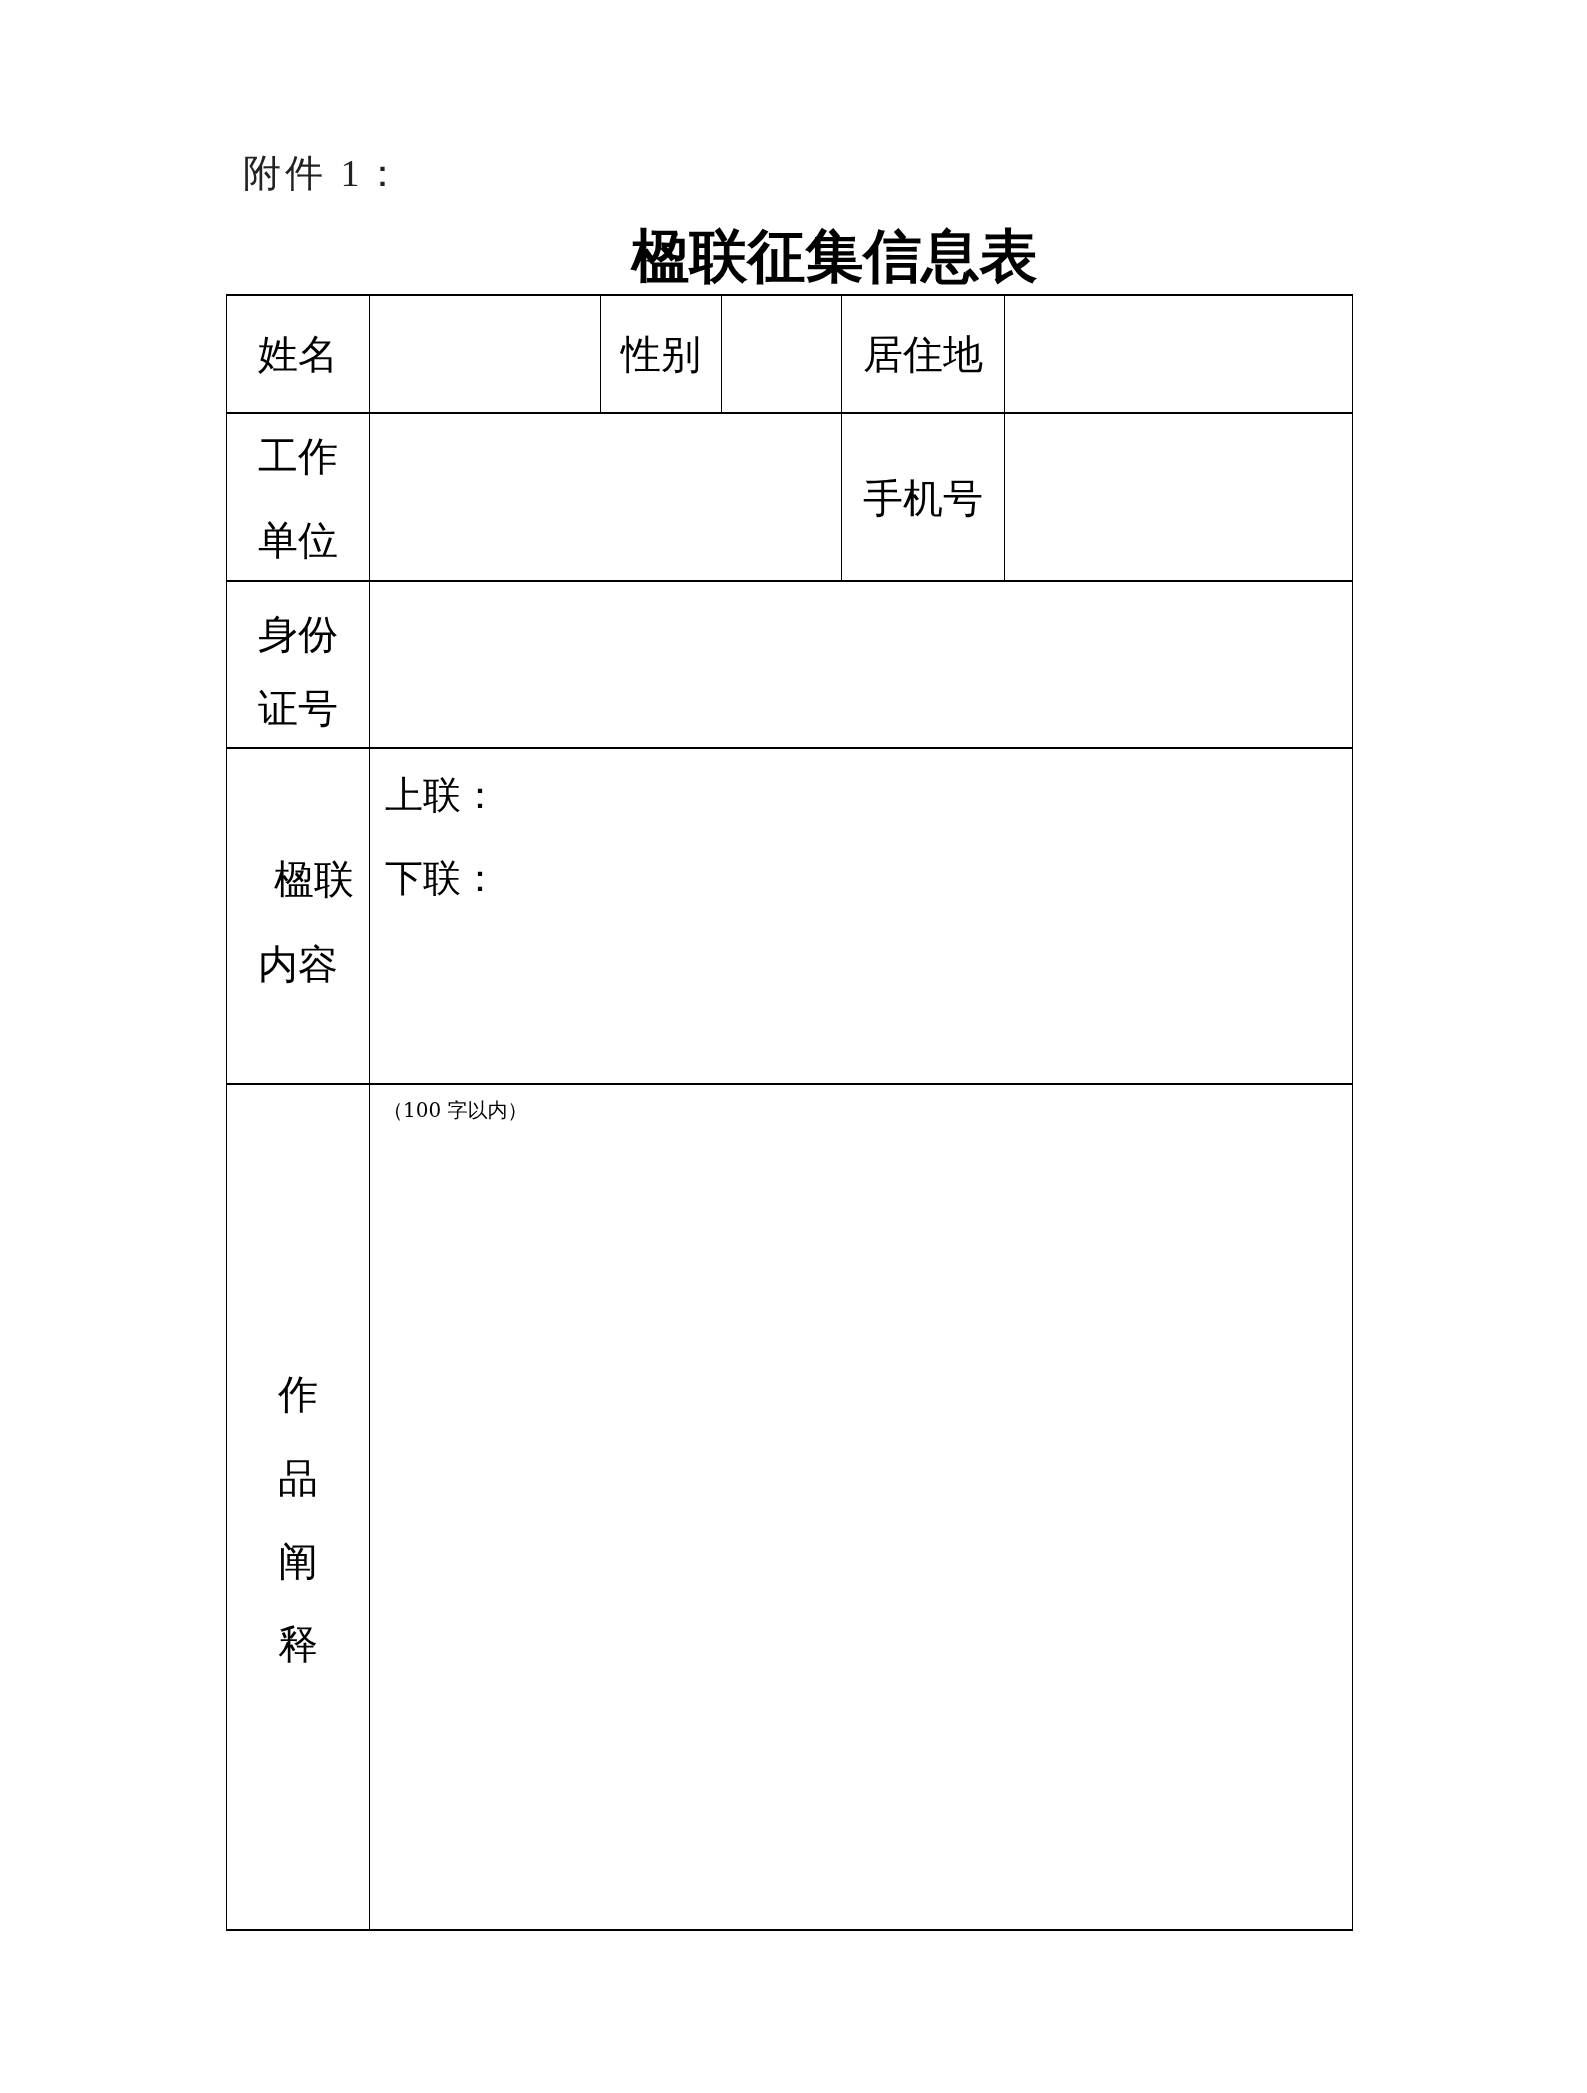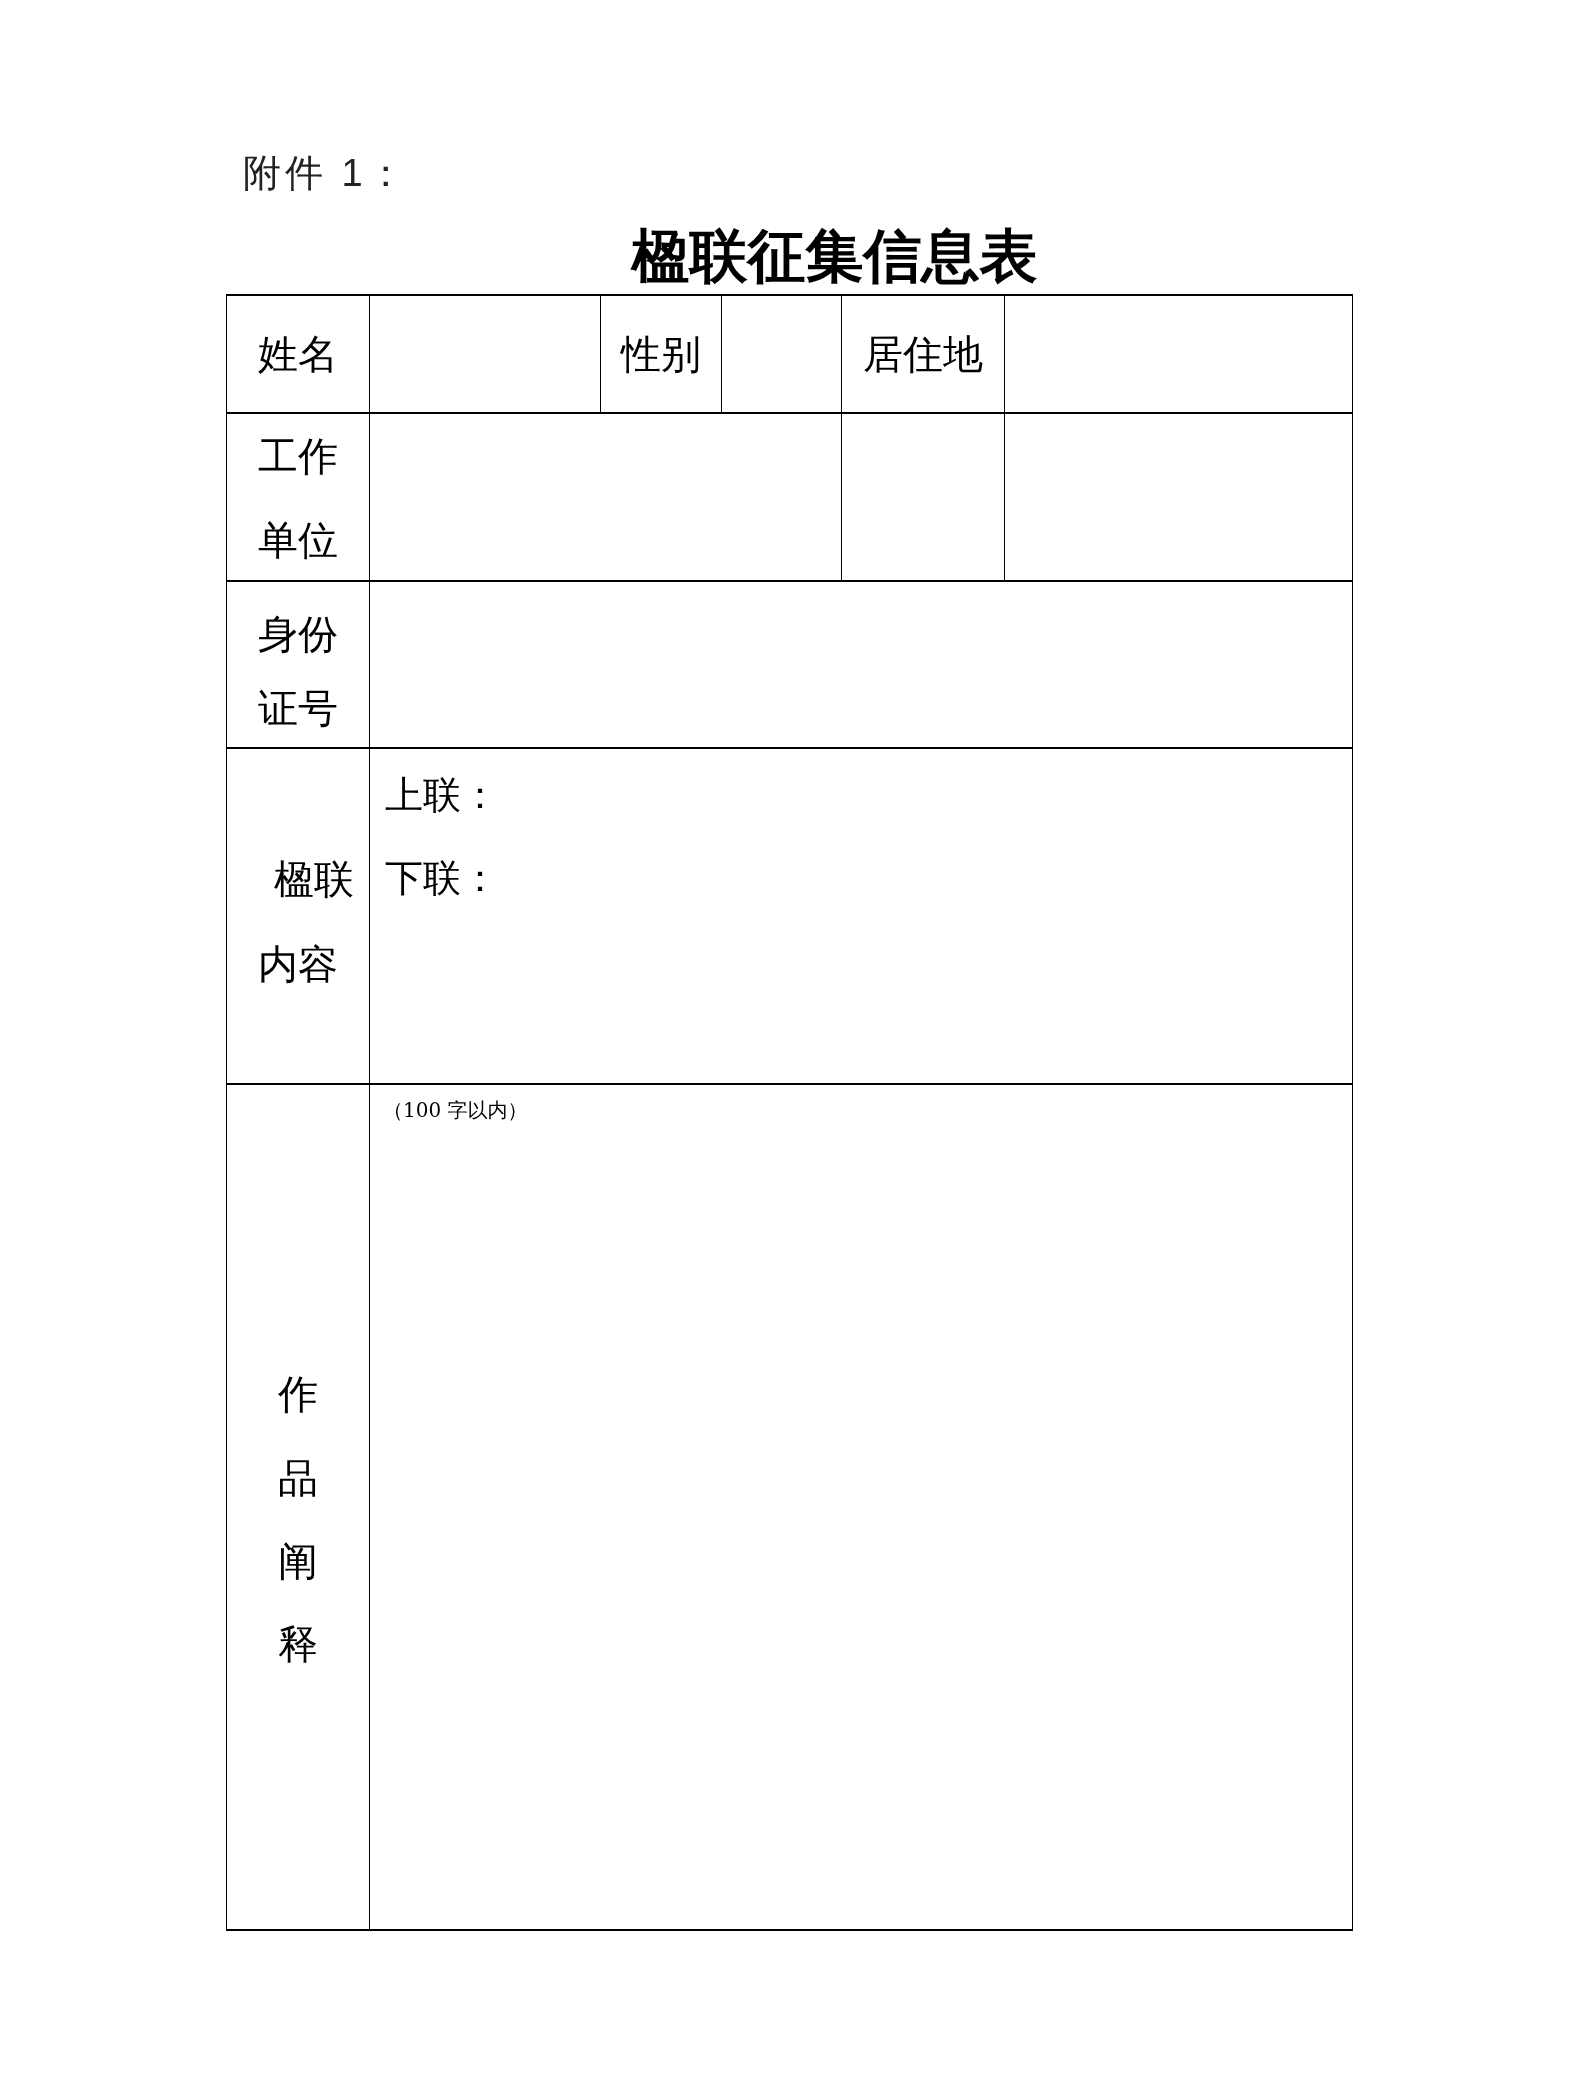--- a/index.html
+++ b/index.html
@@ -1,19 +1,19 @@
 <!DOCTYPE html>
 <html><head>
 <meta charset="utf-8">
 <style>
   html, body { margin:0; padding:0; background:#ffffff; }
   body { width:1587px; height:2093px; position:relative; overflow:hidden;
          font-family: "DejaVu Serif", "Liberation Serif", serif; color:#000; }
   .attach { position:absolute; left:243px; top:148px; font-size:38px; color:#222; letter-spacing:4px;
-            font-family:Liberation Sans, sans-serif; font-weight:200; }
+            font-family:Liberation Serif, serif; font-weight:200; }
   .title { position:absolute; left:0; width:1587px; top:218px; text-align:center; font-size:58px;
            font-weight:bold; font-family:"DejaVu Sans", sans-serif; padding-left:10px; box-sizing:border-box;margin-left:36px; }
   .grid { position:absolute; left:0; top:0; width:1587px; height:1501px; }
   .line { position:absolute; background:#000; }
   .h { height:2px; }
   .v { width:1px; }
   .lbl { position:absolute; font-size:40px; text-align:center; line-height:84px;
          font-family:"DejaVu Sans", sans-serif; }
   .txt { position:absolute; font-size:38px; font-family:"DejaVu Serif", serif; }
   .hint { position:absolute; font-size:20px; font-family:"DejaVu Serif", serif; }
@@ -45,20 +45,21 @@
   <div class="lbl" style="left:227px;top:312px;width:142px;">姓名</div>
   <div class="field" style="left:370px;top:296px;width:230px;height:116px;"></div>
   <div class="lbl" style="left:601px;top:312px;width:120px;">性别</div>
   <div class="field" style="left:722px;top:296px;width:119px;height:116px;"></div>
   <div class="lbl" style="left:842px;top:312px;width:162px;">居住地</div>
   <div class="field" style="left:1005px;top:296px;width:347px;height:116px;"></div>
 
   <div class="lbl" style="left:227px;top:414px;width:142px;">工作</div>
   <div class="lbl" style="left:227px;top:498px;width:142px;">单位</div>
   <div class="field" style="left:370px;top:414px;width:471px;height:166px;"></div>
+  <div class="lbl" style="left:842px;top:456px;width:162px;">手机号</div>
   <div class="field" style="left:1005px;top:414px;width:347px;height:166px;"></div>
 
   <div class="lbl" style="left:227px;top:582px;width:142px;margin-top:10px;">身份</div>
   <div class="lbl" style="left:227px;top:666px;width:142px;">证号</div>
   <div class="field" style="left:370px;top:582px;width:982px;height:165px;"></div>
 
   <div class="lbl" style="left:243px;top:838px;width:142px;font-family:Liberation Serif, serif;">楹联</div>
   <div class="lbl" style="left:227px;top:922px;width:142px;font-family:'DejaVu Serif',serif;">内容</div>
   <div class="txt" style="left:385px;top:770px;">上联：</div>
   <div class="field" style="left:510px;top:760px;width:830px;height:70px;"></div>

